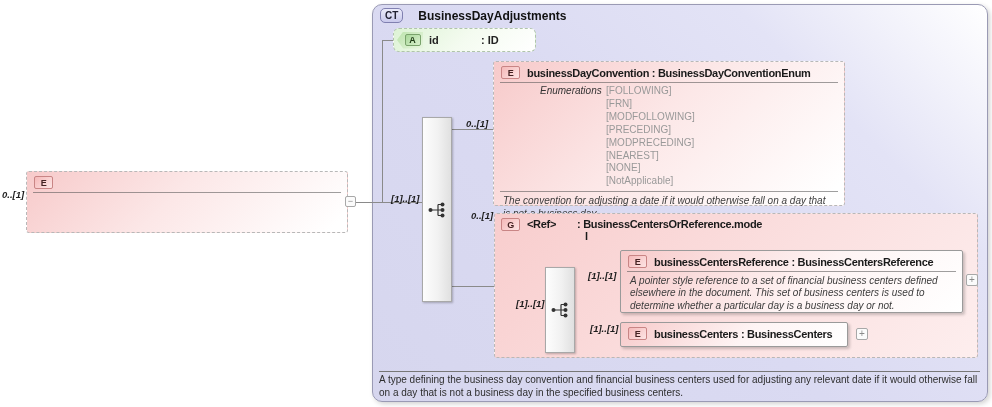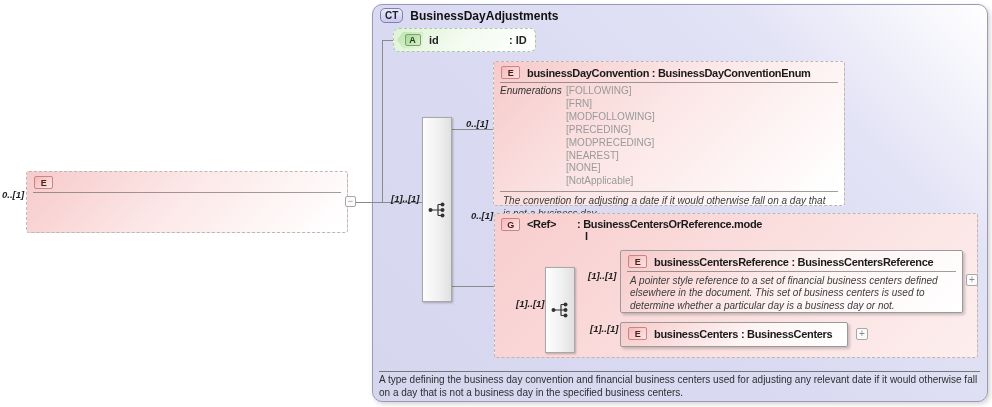--- a/index.html
+++ b/index.html
@@ -8,21 +8,21 @@
     width:992px; height:407px; position:relative; background:#ffffff;
     font-family:"Liberation Sans", sans-serif; color:#222; overflow:hidden;
   }
   
   .ct-container {
     position:absolute; left:372px; top:4px; width:616px; height:398px;
     background:linear-gradient(225deg,#ffffff 0%,#e3e3f6 25%,#dadaf2 55%,#d6d6ee 100%);
     border:1px solid #9a9ab4; border-radius:10px;
     box-shadow:2px 2px 5px rgba(0,0,0,0.18);
   }
-  .ct-header { position:absolute; left:380px; top:8px; display:flex; align-items:center; gap:7px; }
+  .ct-header { position:absolute; left:380px; top:8px; display:flex; align-items:center; gap:15px; }
   .ct-title { font-weight:bold; font-size:12px; color:#111; }
   
   .badge {
     display:inline-block; text-align:center; font-weight:bold; font-size:9px;
     border-radius:2px; flex:0 0 auto;
   }
   .badge-ct {
     background:linear-gradient(#ebebfa,#c9c9ec); border:1px solid #8080b0;
     color:#223; border-radius:5px; font-size:10px; padding:0 4px; height:15px; line-height:14px;
   }
@@ -60,21 +60,21 @@
   .title-row {
     display:flex; align-items:center; gap:7px; padding:4px 7px 3px 7px;
     font-weight:bold; font-size:11px; letter-spacing:-0.3px; color:#1a1a1a; white-space:nowrap;
   }
   .sep { border-top:1px solid rgba(80,80,80,0.55); margin:0 6px; }
   .annot {
     font-style:italic; font-size:10px; color:#3c3c3c; line-height:1.24;
     padding:3px 9px 3px 9px;
   }
   
-  .enum-wrap { display:flex; padding:2px 6px 3px 6px; }
+  .enum-wrap { display:flex; padding:2px 6px 3px 6px;margin-left:40px; }
   .enum-label { font-style:italic; font-size:10px; color:#333; width:66px; flex:0 0 auto; }
   .enum-values { white-space:pre-line; font-size:10px; color:#999; line-height:12.9px; }
   
   .bar {
     position:absolute; width:30px;
     background:linear-gradient(90deg,#fdfdfd 0%,#f1f1f1 55%,#e0e0e0 100%);
     border:1px solid #a8a8a8; box-shadow:1px 1px 2px rgba(0,0,0,0.25);
     display:flex; align-items:center; justify-content:center;
   }
   
@@ -96,21 +96,21 @@
   .grp-title { position:absolute; display:flex; gap:7px; align-items:flex-start;
     font-weight:bold; font-size:11px; letter-spacing:-0.3px; color:#1a1a1a; }
   .grp-type-l2 { padding-left:8px; }
   .attr-arrow {
     width:26px; height:17px; margin-left:3px; position:relative; flex:0 0 auto;
     background:linear-gradient(135deg,#bce3ac,#e9f7e1);
     clip-path:polygon(0 50%,24% 0,100% 0,100% 100%,24% 100%);
     display:flex; align-items:center; justify-content:center; padding-left:5px;
   }
   .attr-name { font-weight:bold; font-size:11px; margin-left:6px; width:52px; }
-  .attr-type { font-weight:bold; font-size:11px;margin-left:28px; }
+  .attr-type { font-weight:bold; font-size:11px; }
 </style>
 </head>
 <body>
 
 <div class="ct-container"></div>
 
 <div class="hline" style="left:356px;top:202px;width:67px;"></div>
 <div class="vline" style="left:382px;top:40px;height:163px;"></div>
 <div class="hline" style="left:382px;top:40px;width:12px;"></div>
 <div class="hline" style="left:452px;top:129px;width:42px;"></div>

